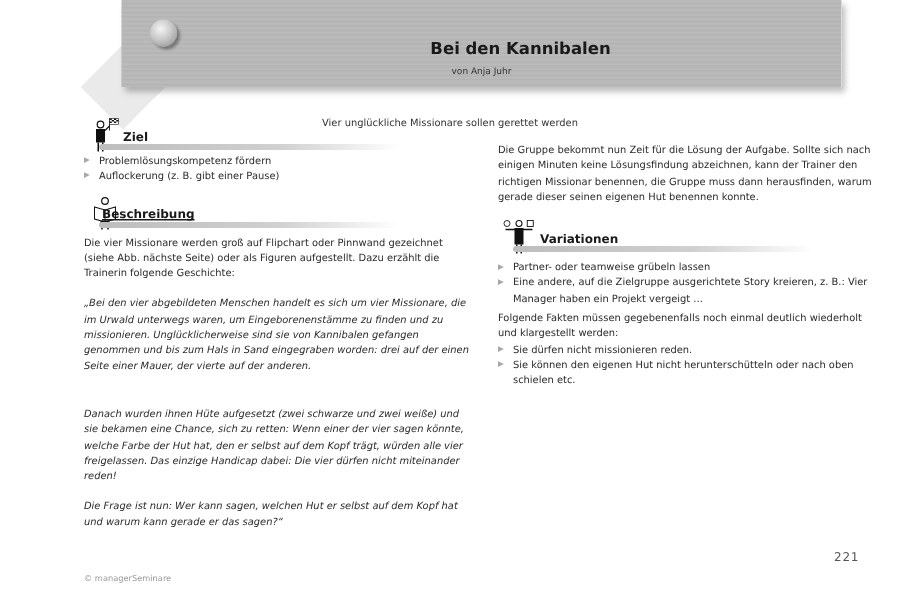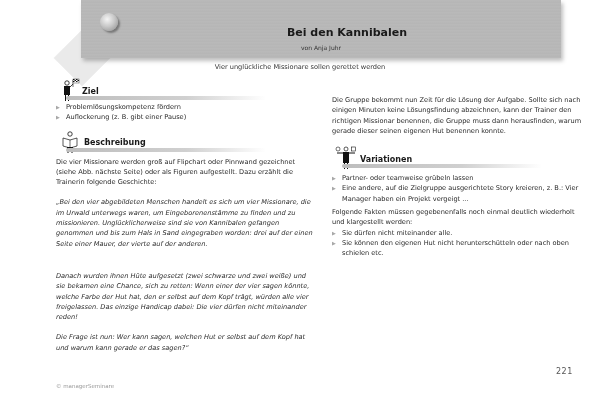--- a/index.html
+++ b/index.html
@@ -10,21 +10,21 @@
             box-shadow: 2px 3px 4px rgba(0,0,0,0.25); }
   .pin { position:absolute; left:100px; top:13px; width:18px; height:18px; border-radius:50%;
          background: radial-gradient(circle at 40% 35%, #f4f4f4 0%, #c9c9c9 45%, #8a8a8a 100%);
          box-shadow: 2px 2px 2px rgba(0,0,0,0.35); }
   .arrow-deco { position:absolute; left:62px; top:38px; width:40px; height:40px;
                 background:#e6e6e6; transform:rotate(45deg); opacity:0.85; }
   .title { position:absolute; left:81px; width:532px; top:26px; text-align:center;
            font-weight:bold; font-size:11px; color:#1a1a1a; }
   .author { position:absolute; left:81px; width:480px; top:44px; text-align:center;
             font-size:6px; color:#333; }
-  .subtitle { position:absolute; left:0; width:600px; top:63px; text-align:center;
+  .subtitle { position:absolute; left:0; width:600px; top:78px; text-align:center;
               font-size:6.6px; color:#333; box-sizing:border-box; }
   .col { position:absolute; font-size:6.6px; line-height:10.3px; color:#2a2a2a; }
   .col p { margin:0; }
   .italic { font-style:italic; }
   .sec-head { position:relative; height:22px; }
   .sec-head .bar { position:absolute; left:10px; bottom:2px; width:200px; height:4px;
                    background:linear-gradient(90deg,#bdbdbd 0%,#d0d0d0 60%,rgba(220,220,220,0) 100%);
                    border-radius:2px; }
   .sec-head .label { position:absolute; left:26px; bottom:5px; font-weight:bold; font-size:8px; color:#1a1a1a; }
   .sec-head .icon { position:absolute; left:3px; bottom:0; width:22px; height:24px; }
@@ -72,21 +72,21 @@
   <div class="sec-head" style="margin-top:9px;">
     <svg class="icon" viewBox="0 0 22 24">
       <circle cx="11" cy="4" r="2.2" fill="none" stroke="#111" stroke-width="0.8"></circle>
       <path d="M4 8 L11 10 L18 8 L18 16 L11 18 L4 16 Z" fill="#fff" stroke="#111" stroke-width="0.7"></path>
       <line x1="11" y1="10" x2="11" y2="18" stroke="#111" stroke-width="0.6"></line>
       <rect x="8" y="17" width="6" height="2" fill="#111"></rect>
       <line x1="9" y1="19" x2="9" y2="23" stroke="#111" stroke-width="1"></line>
       <line x1="13" y1="19" x2="13" y2="23" stroke="#111" stroke-width="1"></line>
     </svg>
     <div class="bar"></div>
-    <div class="label" style="left:28px;">Beschreibung</div>
+    <div class="label" style="left:12px;text-decoration:underline;">Beschreibung</div>
   </div>
   <p style="margin-top:3px;">Die vier Missionare werden groß auf Flipchart oder Pinnwand gezeichnet (siehe Abb. nächste Seite) oder als Figuren aufgestellt. Dazu erzählt die Trainerin folgende Geschichte:</p>
   <p class="italic" style="margin-top:10px;">„Bei den vier abgebildeten Menschen handelt es sich um vier Missionare, die im Urwald unterwegs waren, um Eingeborenenstämme zu finden und zu missionieren. Unglücklicherweise sind sie von Kannibalen gefangen genommen und bis zum Hals in Sand eingegraben worden: drei auf der einen Seite einer Mauer, der vierte auf der anderen.</p>
   <p class="italic" style="margin-top:22px;">Danach wurden ihnen Hüte aufgesetzt (zwei schwarze und zwei weiße) und sie bekamen eine Chance, sich zu retten: Wenn einer der vier sagen könnte, welche Farbe der Hut hat, den er selbst auf dem Kopf trägt, würden alle vier freigelassen. Das einzige Handicap dabei: Die vier dürfen nicht miteinander reden!</p>
   <p class="italic" style="margin-top:10px;">Die Frage ist nun: Wer kann sagen, welchen Hut er selbst auf dem Kopf hat und warum kann gerade er das sagen?“</p>
 </div>
 
 <div class="col" style="left:332px; top:95px; width:250px;">
   <p>Die Gruppe bekommt nun Zeit für die Lösung der Aufgabe. Sollte sich nach einigen Minuten keine Lösungsfindung abzeichnen, kann der Trainer den richtigen Missionar benennen, die Gruppe muss dann herausfinden, warum gerade dieser seinen eigenen Hut benennen konnte.</p>
 
@@ -103,19 +103,19 @@
     <div class="bar"></div>
     <div class="label" style="left:28px;">Variationen</div>
   </div>
   <ul class="bul" style="margin-top:3px;">
     <li>Partner- oder teamweise grübeln lassen</li>
     <li>Eine andere, auf die Zielgruppe ausgerichtete Story kreieren, z. B.: Vier Manager haben ein Projekt vergeigt ...</li>
   </ul>
 
   <p style="margin-top:3px;">Folgende Fakten müssen gegebenenfalls noch einmal deutlich wiederholt und klargestellt werden:</p>
   <ul class="bul">
-    <li>Sie dürfen nicht miteinander alle.</li>
+    <li>Sie dürfen nicht missionieren reden.</li>
     <li>Sie können den eigenen Hut nicht herunterschütteln oder nach oben schielen etc.</li>
   </ul>
 </div>
 
 <div class="footer-copy">© managerSeminare</div>
 <div class="pagenum">221</div>
 
 </body></html>

